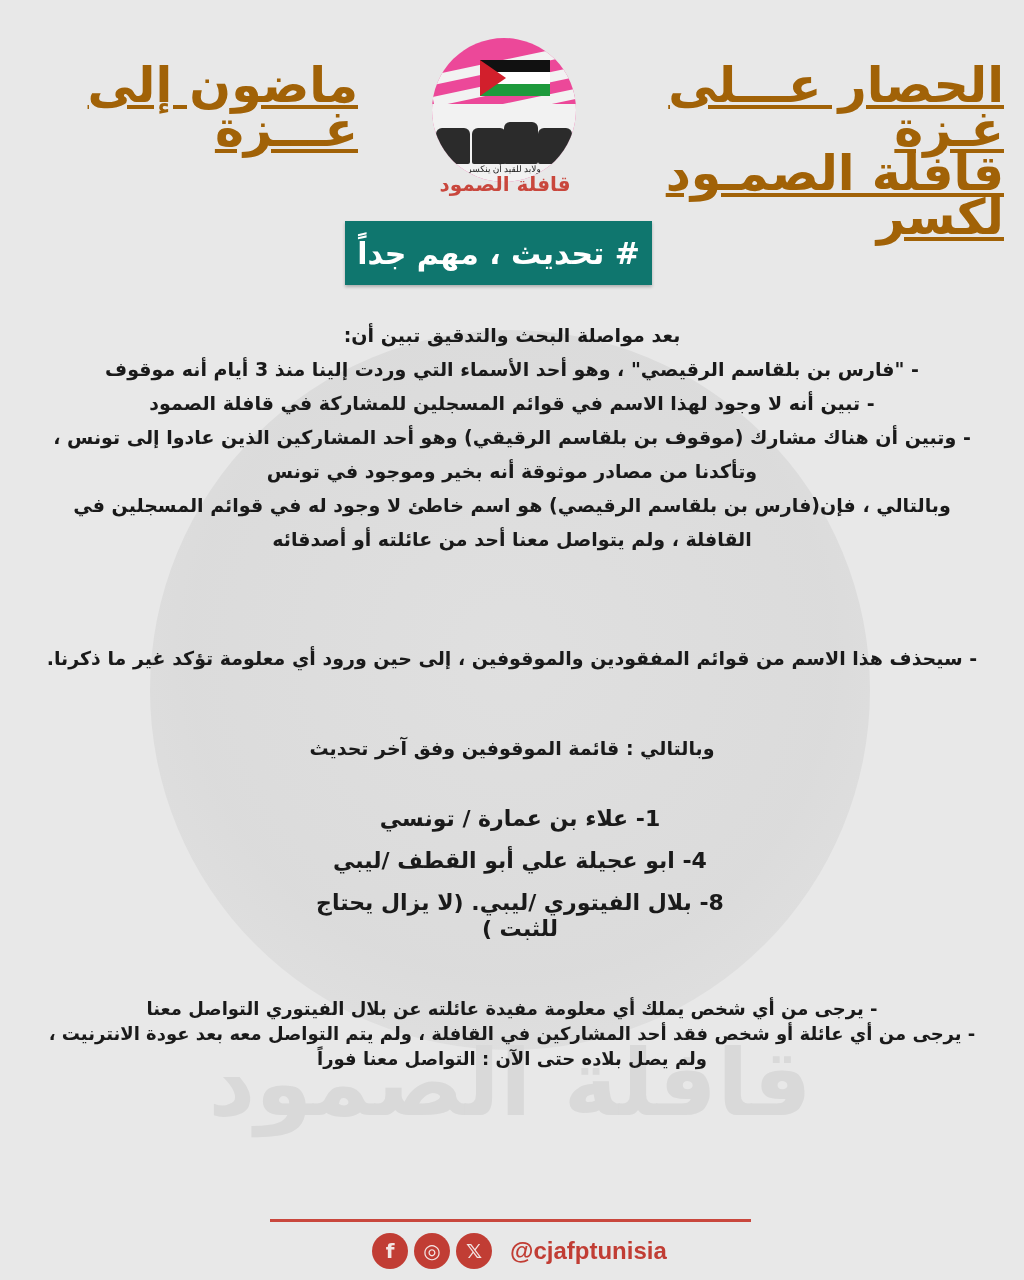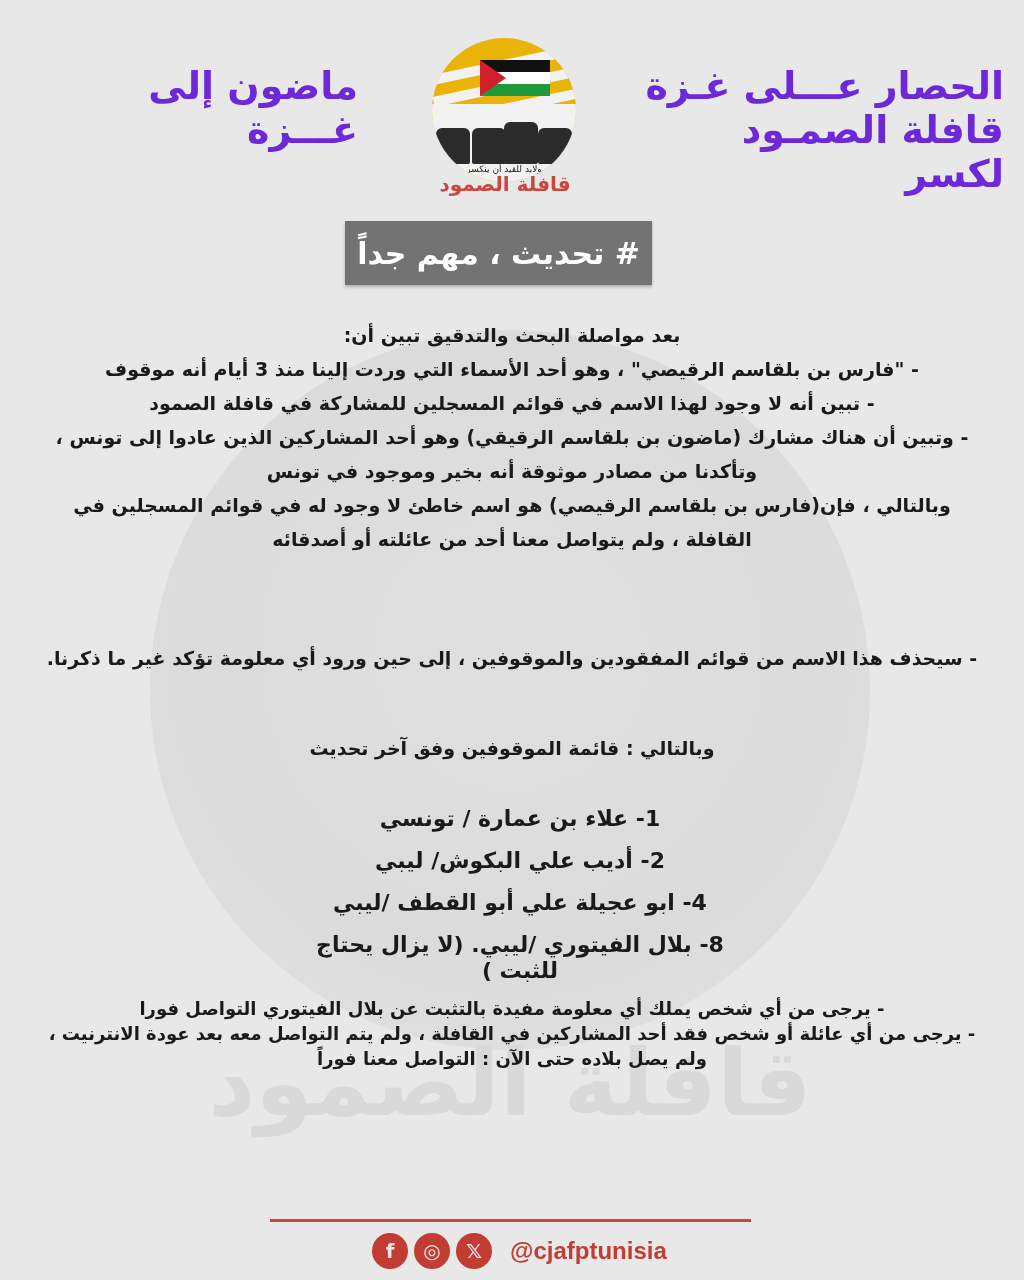--- a/index.html
+++ b/index.html
@@ -12,42 +12,42 @@
   .watermark {
     position:absolute; left:150px; top:330px; width:720px; height:720px;
     border-radius:50%; background:radial-gradient(circle at 50% 45%, #dcdcdc 0%, #d6d6d6 60%, #e2e2e2 100%);
     opacity:.7;
   }
   .watermark-text {
     position:absolute; left:170px; top:1030px; width:680px; text-align:center;
     font-size:92px; font-weight:bold; color:#d9d9d9; direction:rtl;
   }
   .header-slogan {
-    position:absolute; top:64px; font-size:38px; font-weight:bold; line-height:44px;
-    color:#6d28d9; direction:rtl; text-align:right;
+    position:absolute; top:64px; font-size:49px; font-weight:bold; line-height:44px;
+    color:#a16207; direction:rtl; text-align:right;text-decoration:underline;
   }
   .slogan-left { left:28px; width:330px; }
   .slogan-right { right:20px; width:360px; }
   .logo {
     position:absolute; left:432px; top:38px; width:144px; height:144px; border-radius:50%;
-    overflow:hidden; background:#eab308;
+    overflow:hidden; background:#ec4899;font-family:Liberation Serif, serif;
   }
   .logo .stripe { position:absolute; left:0; width:100%; height:10px; background:#f2f2f2; transform:rotate(-12deg); }
   .logo .cars { position:absolute; left:0; bottom:0; width:100%; height:78px; background:#f2f2f2; }
   .logo .car { position:absolute; bottom:18px; width:34px; height:36px; background:#2b2b2b; border-radius:6px 6px 2px 2px; }
   .logo .flag { position:absolute; left:48px; top:22px; width:70px; height:36px; }
   .logo .flag .b { height:12px; }
   .logo .flag .tri { position:absolute; left:0; top:0; width:0; height:0; border-top:18px solid transparent; border-bottom:18px solid transparent; border-left:26px solid #d21f2c; }
   .logo .tag { position:absolute; bottom:8px; width:100%; text-align:center; font-size:9px; color:#222; direction:rtl; }
   .logo-caption {
     position:absolute; left:420px; top:172px; width:170px; text-align:center;
     color:#c9473d; font-size:20px; font-weight:bold; direction:rtl;
   }
   .banner {
-    position:absolute; left:345px; top:221px; width:307px; height:64px; background:#737373;
+    position:absolute; left:345px; top:221px; width:307px; height:64px; background:#0f766e;
     color:#fff; font-size:30px; font-weight:bold; direction:rtl;
     display:flex; align-items:center; justify-content:center;
     box-shadow:0 2px 3px rgba(0,0,0,.25);
   }
   .body-text {
     position:absolute; left:44px; width:936px; direction:rtl; text-align:center;
     font-size:19px; font-weight:bold; color:#1a1a1a;
   }
   .p { margin:0; }
   .block1 { top:318px; line-height:34px; }
@@ -100,36 +100,35 @@
   <div>الحصار عـــلى غـزة</div>
   <div>قافلة الصمـود لكسر</div>
 </div>
 
 <div class="banner"># تحديث ، مهم جداً</div>
 
 <div class="body-text block1">
   <p class="p">بعد مواصلة البحث والتدقيق تبين أن:</p>
   <p class="p">- "فارس بن بلقاسم الرقيصي" ، وهو أحد الأسماء التي وردت إلينا منذ 3 أيام أنه موقوف</p>
   <p class="p">- تبين أنه لا وجود لهذا الاسم في قوائم المسجلين للمشاركة في قافلة الصمود</p>
-  <p class="p">- وتبين أن هناك مشارك (ماضون بن بلقاسم الرقيقي) وهو أحد المشاركين الذين عادوا إلى تونس ، وتأكدنا من مصادر موثوقة أنه بخير وموجود في تونس</p>
+  <p class="p">- وتبين أن هناك مشارك (موقوف بن بلقاسم الرقيقي) وهو أحد المشاركين الذين عادوا إلى تونس ، وتأكدنا من مصادر موثوقة أنه بخير وموجود في تونس</p>
   <p class="p">وبالتالي ، فإن(فارس بن بلقاسم الرقيصي) هو اسم خاطئ لا وجود له في قوائم المسجلين في القافلة ، ولم يتواصل معنا أحد من عائلته أو أصدقائه</p>
 </div>
 
 <div class="body-text block2">- سيحذف هذا الاسم من قوائم المفقودين والموقوفين ، إلى حين ورود أي معلومة تؤكد غير ما ذكرنا.</div>
 <div class="body-text block3" style="top:733px">وبالتالي : قائمة الموقوفين وفق آخر تحديث</div>
 
 <div class="list">
   <p class="row">1- علاء بن عمارة / تونسي</p>
-  <p class="row">2- أديب علي البكوش/ ليبي</p>
   <p class="row">4- ابو عجيلة علي أبو القطف /ليبي</p>
   <p class="row">8- بلال الفيتوري /ليبي.  (لا يزال يحتاج للثبت )</p>
 </div>
 
 <div class="body-text block4">
-  <p class="p">- يرجى من أي شخص يملك أي معلومة مفيدة بالتثبت  عن بلال الفيتوري التواصل فورا</p>
+  <p class="p">- يرجى من أي شخص يملك أي معلومة مفيدة عائلته  عن بلال الفيتوري التواصل معنا</p>
   <p class="p">- يرجى من أي عائلة أو شخص فقد أحد المشاركين في القافلة ، ولم يتم التواصل معه بعد عودة الانترنيت ، ولم يصل بلاده حتى الآن : التواصل معنا فوراً</p>
 </div>
 
 <div class="divider"></div>
 <div class="social">
   <div class="sicon">f</div>
   <div class="sicon">◎</div>
   <div class="sicon">𝕏</div>
   <span class="handle">@cjafptunisia</span>
 </div>

